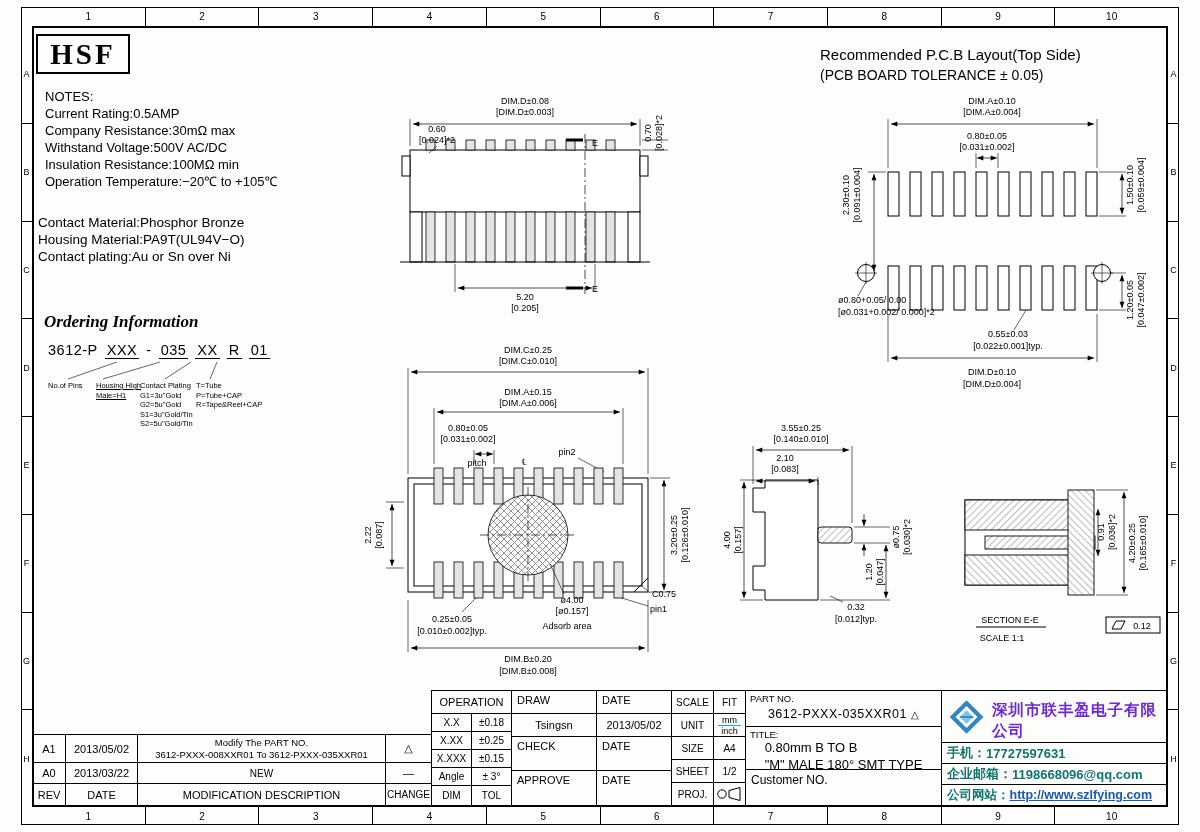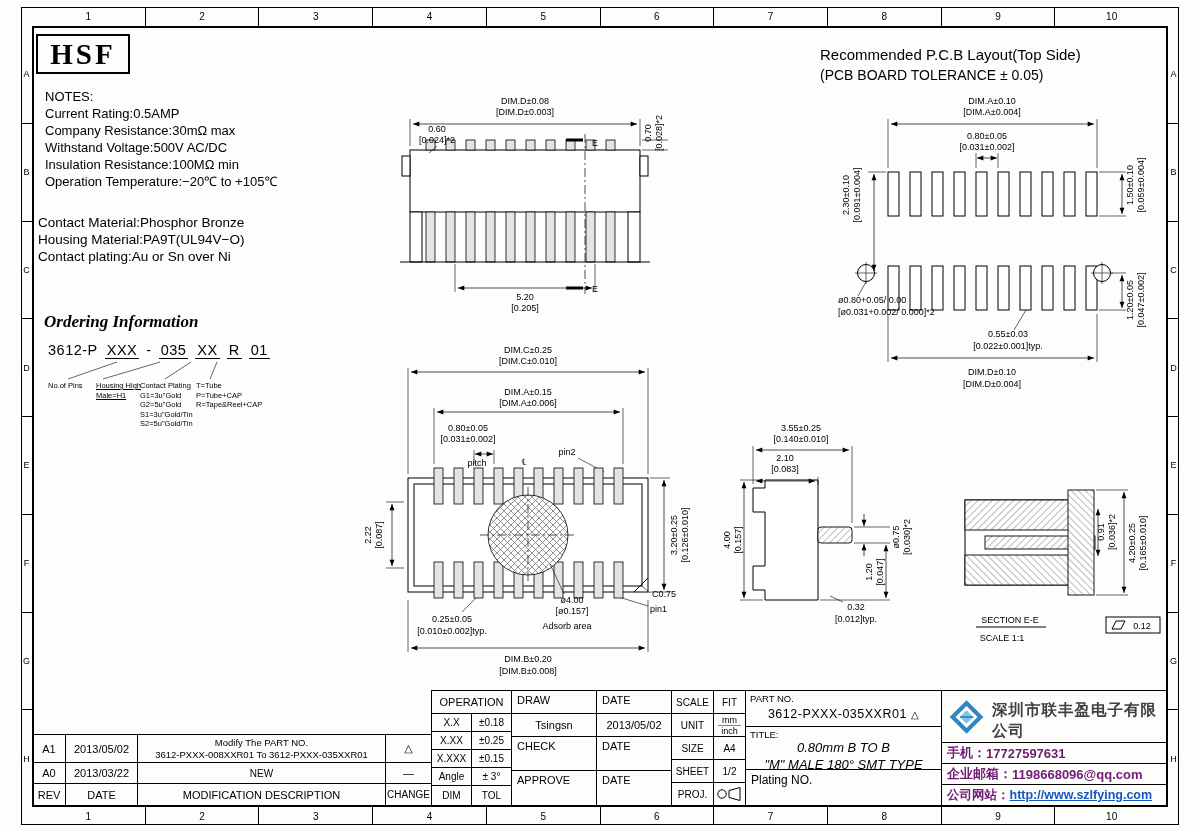--- a/index.html
+++ b/index.html
@@ -54,27 +54,27 @@
               display:flex; align-items:center; justify-content:center; overflow:hidden; }
   .tb .nl { border-left:none; }
   .tb .small { font-size:10px; }
   .tb .start { justify-content:flex-start; padding-left:5px; }
   .tb .topleft { align-items:flex-start; justify-content:flex-start; padding:3px 0 0 5px; }
   .corner-label { position:absolute; left:4px; top:2px; font-size:9.5px; }
   .stack { text-align:center; line-height:12px; font-size:9.5px; }
   .part-cell, .title-cell { position:relative; }
   .part-val { margin-top:10px; font-size:12.5px; letter-spacing:0.5px; }
   .tri { font-size:10px; margin-left:4px; }
-  .title-lines { margin-top:16px; text-align:center; font-size:13px; line-height:17px;font-style:italic; }
+  .title-lines { margin-top:16px; font-size:13px; line-height:17px; }
   .unit-stack { text-align:center; font-size:9px; line-height:10px; }
   .unit-stack .top { border-bottom:1px solid #0ea5e9; padding:0 4px; }
   .co-head { display:flex; align-items:center; justify-content:flex-start; gap:7px; padding-left:6px; }
-  .co-cn { color:#404040; font-weight:bold; font-size:15.5px; letter-spacing:1px;margin-top:20px; }
+  .co-cn { color:#6d28d9; font-weight:bold; font-size:15.5px; letter-spacing:1px;margin-top:20px; }
   .co-en { color:#2f86c0; font-size:8px; margin-top:3px; }
-  .co-red { color:#701a75; font-weight:bold; font-size:13px; }
+  .co-red { color:#0f766e; font-weight:bold; font-size:13px; }
   .co-link { color:#1557c0; font-weight:bold; text-decoration:underline; font-size:12.5px; }
 </style>
 </head>
 <body>
 
 <div class="page">
   <div class="outer"></div>
 
   <div class="band-top">
     <div>1</div>
@@ -542,21 +542,21 @@
         <span>3612-PXXX-035XXR01</span><span class="tri">△</span>
       </span>
     </div>
     <div class="cell title-cell" style="left:712px;top:36px;width:196px;height:43px">
       <span class="corner-label">TITLE:</span>
       <div class="title-lines">
         <div>0.80mm B TO B</div>
         <div>"M" MALE 180° SMT TYPE</div>
       </div>
     </div>
-    <div class="cell topleft" style="left:712px;top:79px;width:196px;height:36px;font-size:12px">Plating NO.</div>
+    <div class="cell topleft" style="left:712px;top:79px;width:196px;height:36px;font-size:12px">Customer NO.</div>
 
     <div class="cell co-head" style="left:908px;top:0;width:226px;height:52px">
       <svg width="42" height="42" viewBox="0 0 44 44">
         <path d="M22,2 L42,22 L22,42 L2,22 Z" fill="#2f86c0"></path>
         <path d="M22,9 L35,22 L22,35 L9,22 Z" fill="#fff"></path>
         <path d="M22,14 L30,22 L22,30 L14,22 Z" fill="#7fc3e8"></path>
         <path d="M14,22 L30,22" stroke="#2f86c0" stroke-width="2"></path>
       </svg>
       <div>
         <div class="co-cn">深圳市联丰盈电子有限公司</div>

